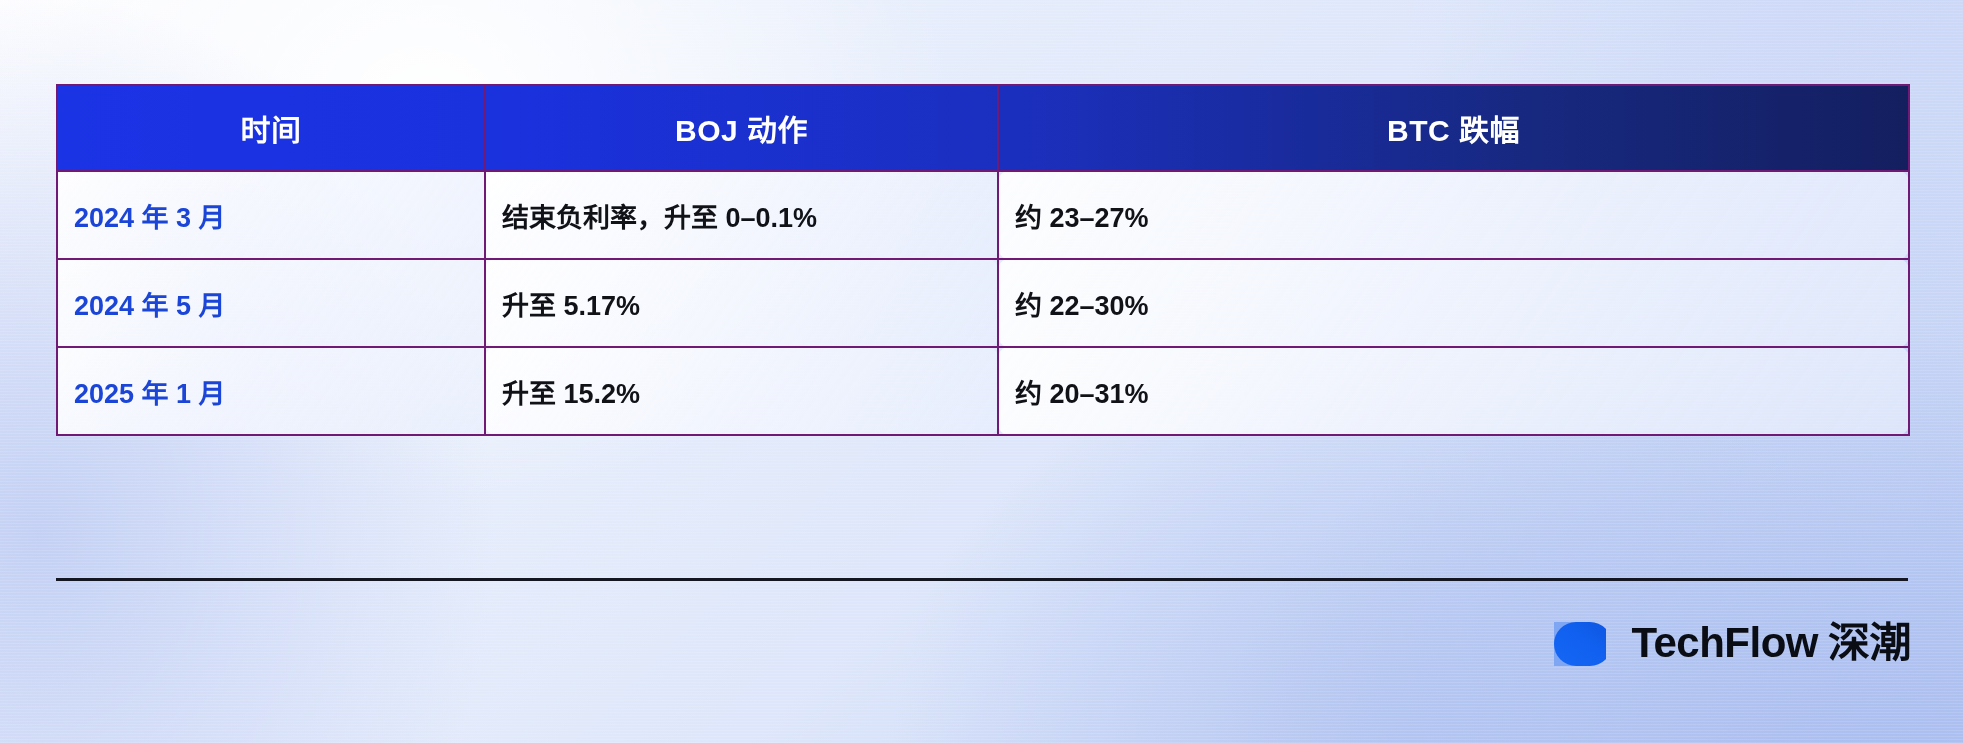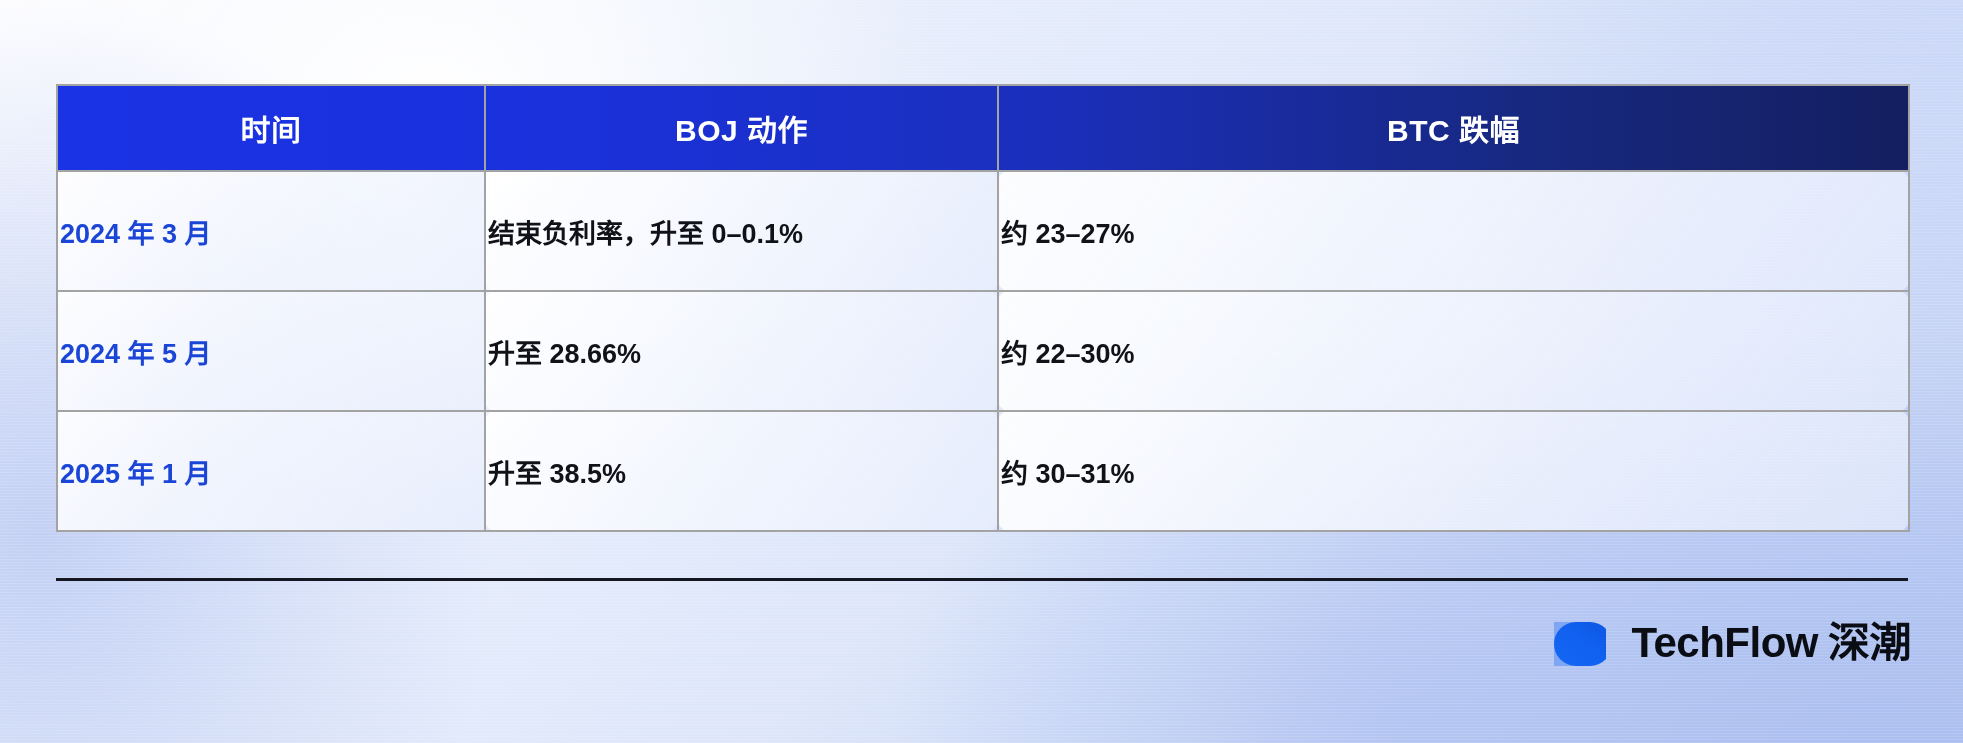--- a/index.html
+++ b/index.html
@@ -53,22 +53,22 @@
     width: 1852px;
     border-collapse: collapse;
     table-layout: fixed;
   }
   #data-table col.c-time   { width: 428px; }
   #data-table col.c-action { width: 513px; }
   #data-table col.c-drop   { width: 911px; }
 
   #data-table th,
   #data-table td {
-    border: 2px solid #a3a3a3;
-    padding: 2px;
+    border: 2px solid #701a75;
+    padding: 16px;
   }
 
   
   thead tr {
     height: 86px;
   }
   thead th {
     color: #ffffff;
     font-size: 30px;
     font-weight: 700;
@@ -89,21 +89,21 @@
     pointer-events: none;
     z-index: 0;
   }
   thead th > span {
     position: relative;
     z-index: 2;
     display: inline-block;
   }
 
   
-  tbody tr { height: 120px; }
+  tbody tr { height: 88px; }
   tbody td {
     font-size: 27px;
     font-weight: 700;
     vertical-align: middle;
     background: linear-gradient(125deg, rgba(255,255,255,.92) 0%, rgba(247,249,255,.80) 42%, rgba(233,239,253,.70) 100%);
   }
   td.cell-time {
     color: #1a45d6;
     padding-left: 28px;
   }
@@ -182,27 +182,27 @@
       </tr>
     </thead>
     <tbody>
       <tr>
         <td class="cell-time">2024 年 3 月</td>
         <td class="cell-action">结束负利率，升至 0–0.1%</td>
         <td class="cell-drop">约 23–27%</td>
       </tr>
       <tr>
         <td class="cell-time">2024 年 5 月</td>
-        <td class="cell-action">升至 28.66%</td>
+        <td class="cell-action">升至 5.17%</td>
         <td class="cell-drop">约 22–30%</td>
       </tr>
       <tr>
         <td class="cell-time">2025 年 1 月</td>
-        <td class="cell-action">升至 38.5%</td>
-        <td class="cell-drop">约 30–31%</td>
+        <td class="cell-action">升至 15.2%</td>
+        <td class="cell-drop">约 20–31%</td>
       </tr>
     </tbody>
   </table>
 
   <div id="bottom-rule"></div>
 
   <div id="brand">
     <svg id="brand-mark" viewBox="0 0 52 46" aria-hidden="true">
       <defs>
         <linearGradient id="leafGrad" x1="0" y1="1" x2="1" y2="0">

